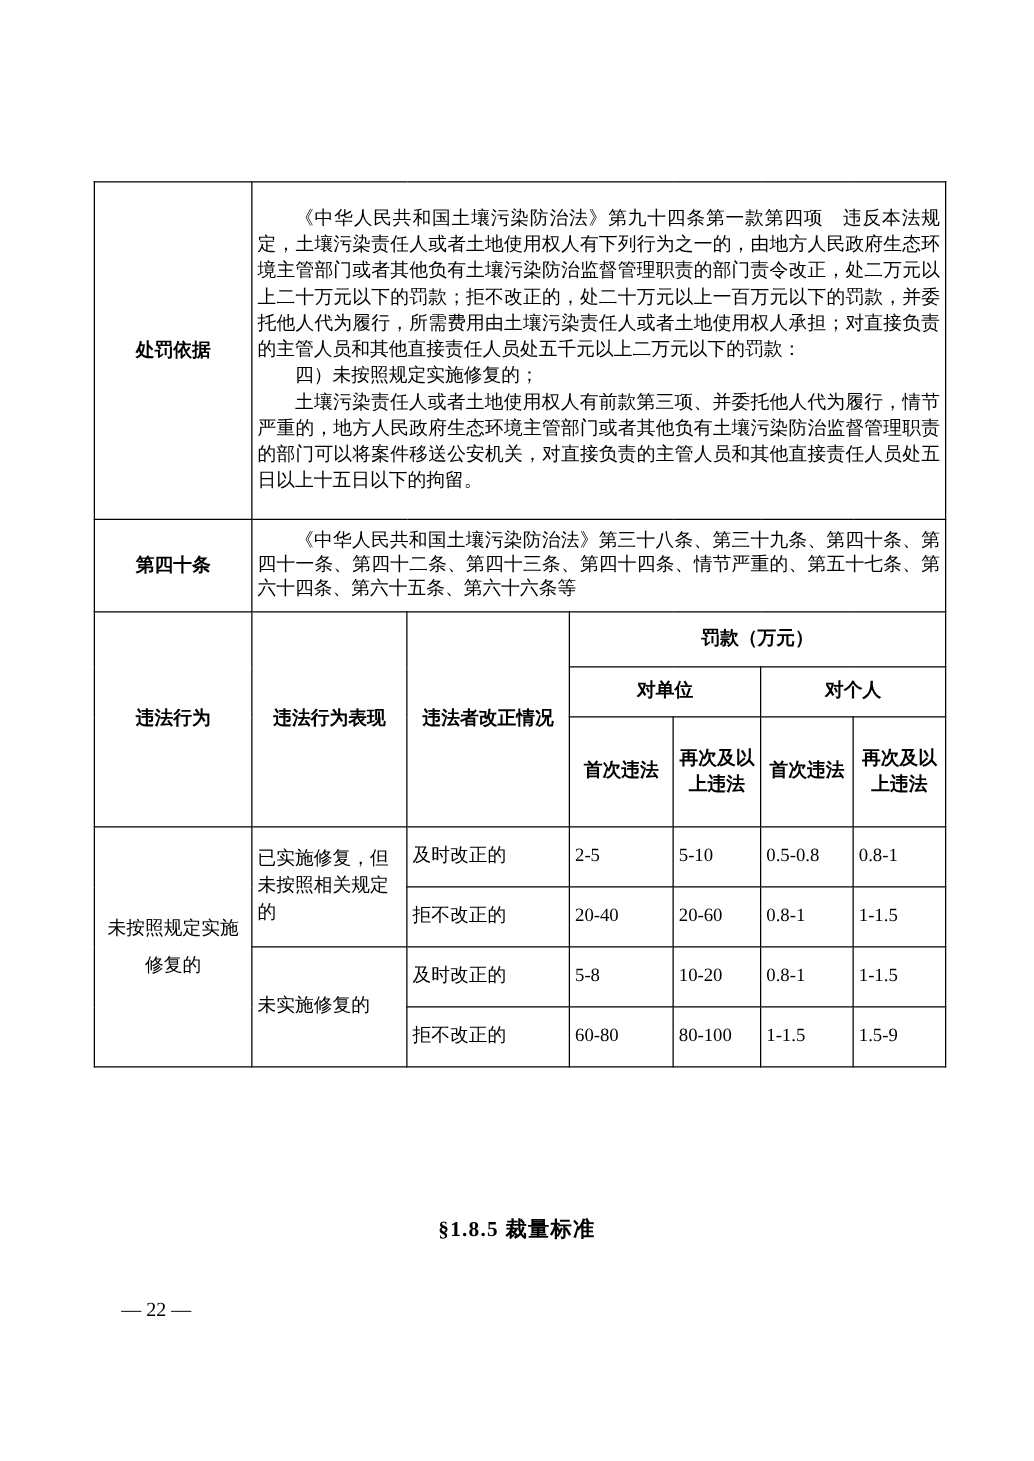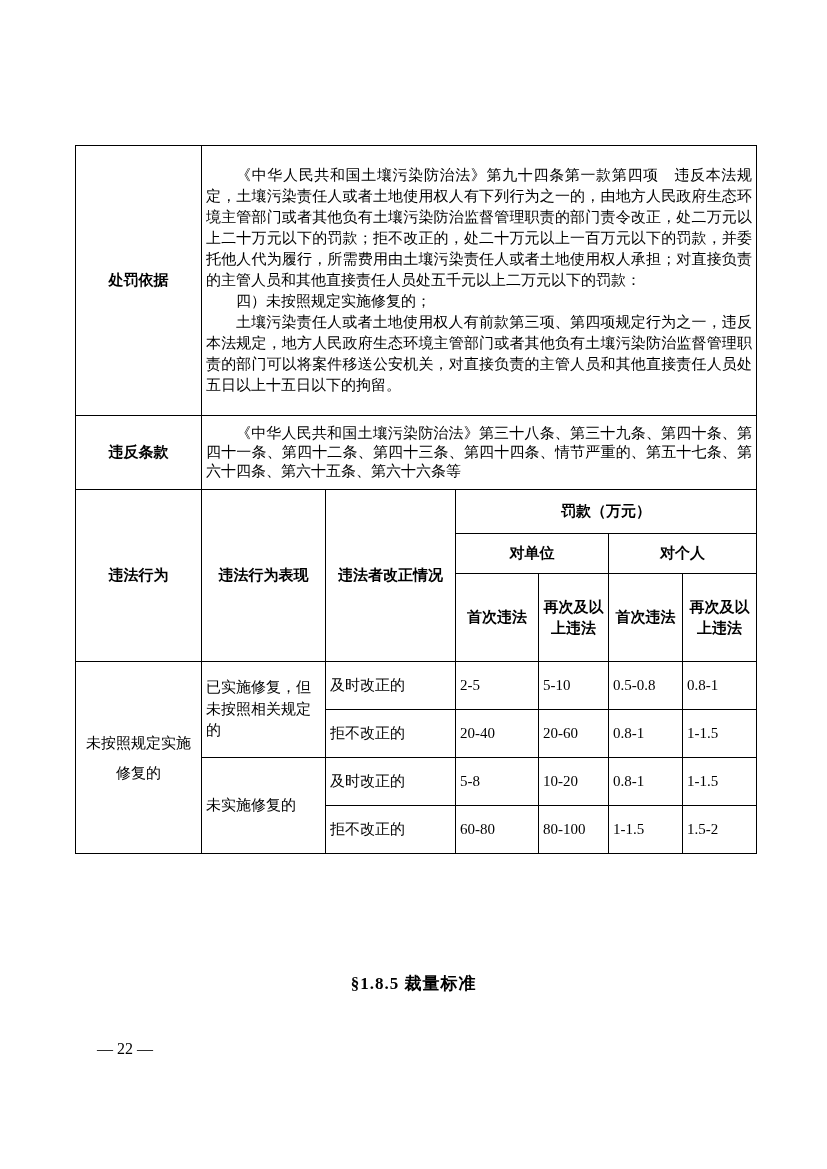--- a/index.html
+++ b/index.html
@@ -103,26 +103,26 @@
       <col style="width:74px">
       <col style="width:74px">
     </colgroup>
 
     <tbody>
         <tr class="r-basis">
       <td class="label">处罚依据</td>
       <td class="content" colspan="6">
         <p class="para">《中华人民共和国土壤污染防治法》第九十四条第一款第四项　违反本法规定，土壤污染责任人或者土地使用权人有下列行为之一的，由地方人民政府生态环境主管部门或者其他负有土壤污染防治监督管理职责的部门责令改正，处二万元以上二十万元以下的罚款；拒不改正的，处二十万元以上一百万元以下的罚款，并委托他人代为履行，所需费用由土壤污染责任人或者土地使用权人承担；对直接负责的主管人员和其他直接责任人员处五千元以上二万元以下的罚款：</p>
         <p class="para">四）未按照规定实施修复的；</p>
-        <p class="para">土壤污染责任人或者土地使用权人有前款第三项、第四项规定行为之一，违反本法规定，地方人民政府生态环境主管部门或者其他负有土壤污染防治监督管理职责的部门可以将案件移送公安机关，对直接负责的主管人员和其他直接责任人员处五日以上十五日以下的拘留。</p>
+        <p class="para">土壤污染责任人或者土地使用权人有前款第三项、并委托他人代为履行，情节严重的，地方人民政府生态环境主管部门或者其他负有土壤污染防治监督管理职责的部门可以将案件移送公安机关，对直接负责的主管人员和其他直接责任人员处五日以上十五日以下的拘留。</p>
       </td>
     </tr>
 
     <tr class="r-clauses">
-      <td class="label">违反条款</td>
+      <td class="label">第四十条</td>
       <td class="content" colspan="6">
         <p class="para">《中华人民共和国土壤污染防治法》第三十八条、第三十九条、第四十条、第四十一条、第四十二条、第四十三条、第四十四条、情节严重的、第五十七条、第六十四条、第六十五条、第六十六条等</p>
       </td>
     </tr>
 
     <tr class="r-h1">
       <td class="hdr" rowspan="3">违法行为</td>
       <td class="hdr" rowspan="3">违法行为表现</td>
       <td class="hdr" rowspan="3">违法者改正情况</td>
       <td class="hdr" colspan="4">罚款（万元）</td>
@@ -165,21 +165,21 @@
       <td class="cell">10-20</td>
       <td class="cell">0.8-1</td>
       <td class="cell">1-1.5</td>
     </tr>
 
     <tr class="r-data">
       <td class="cell">拒不改正的</td>
       <td class="cell">60-80</td>
       <td class="cell">80-100</td>
       <td class="cell">1-1.5</td>
-      <td class="cell">1.5-2</td>
+      <td class="cell">1.5-9</td>
     </tr>
   </tbody>
     </table>
 
   <div class="section-heading">§1.8.5 裁量标准</div>
 
   <div class="page-number">— 22 —</div>
 
 </div>
 

